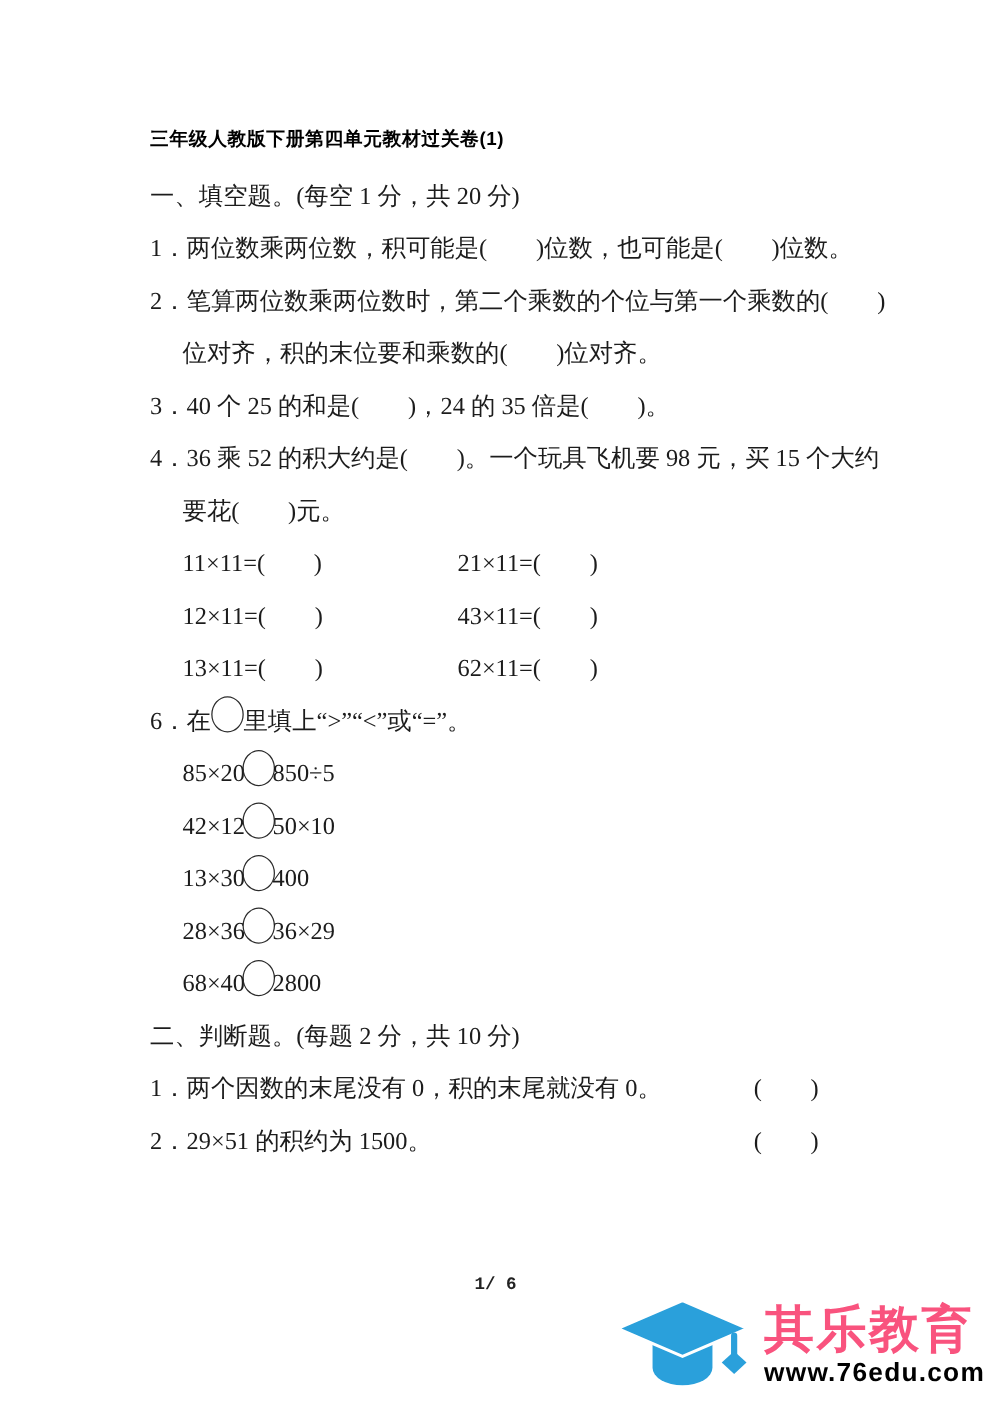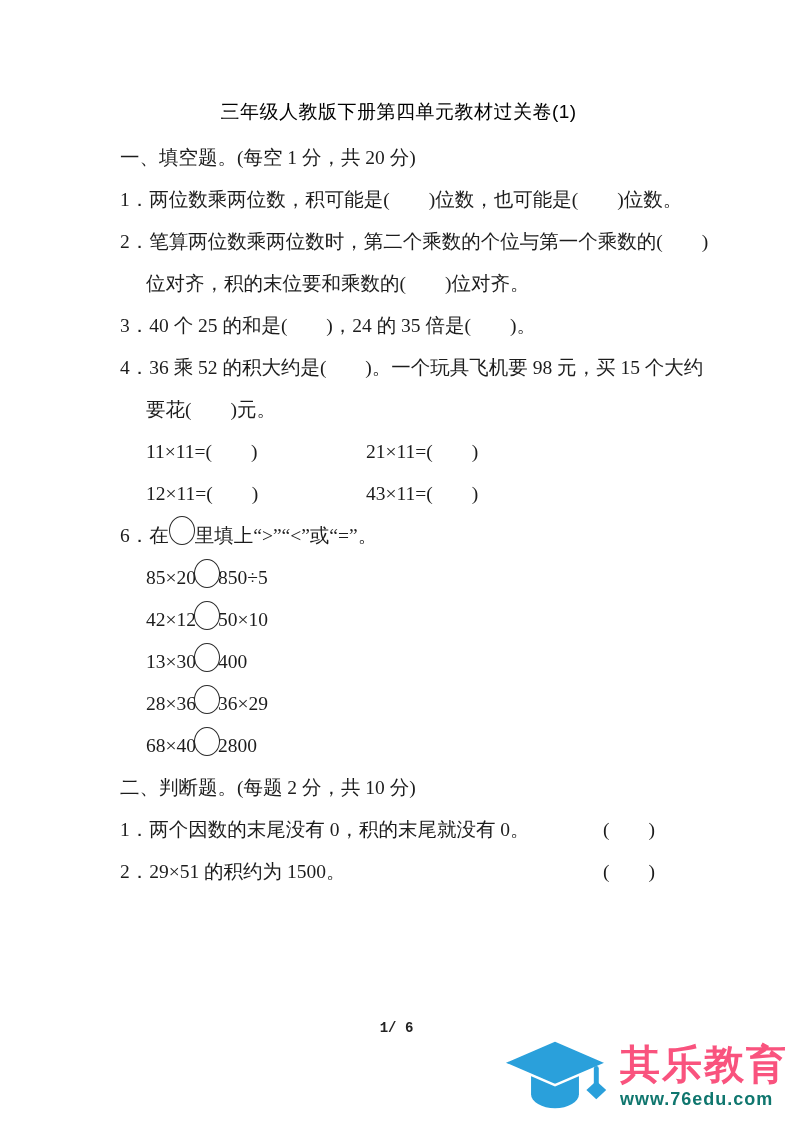--- a/index.html
+++ b/index.html
@@ -11,24 +11,23 @@
     font-family:"Liberation Serif","DejaVu Serif",serif;
     color:#1c1c1c;
   }
   .content {
     position:absolute;
     left:120px; top:97px;
     width:557px;
   }
   .title {
     font-family:"Liberation Sans","DejaVu Sans",sans-serif;
-    font-weight:normal;
-    font-size:19px;
+    font-weight:bold;
+    font-size:15px;
     line-height:30px;
-    text-align:center;
     letter-spacing:0.5px;
     margin:0 0 10px 0;
     color:#000;
   }
   .line {
     font-size:19.5px;
     line-height:42px;
     white-space:nowrap;
   }
   .indent { padding-left:26px; }
@@ -76,24 +75,24 @@
     font-family:"Liberation Sans","DejaVu Sans",sans-serif;
     font-weight:bold;
     font-size:40px;
     line-height:46px;
     letter-spacing:2px;
     color:#F9537E;
   }
   .brand-url {
     font-family:"Liberation Sans","DejaVu Sans",sans-serif;
     font-weight:bold;
-    font-size:18px;
+    font-size:21px;
     line-height:24px;
     letter-spacing:1px;
-    color:#0f766e;
+    color:#000000;
   }
 </style>
 </head>
 <body>
 
 <div class="page">
   <div class="content">
 
     <div class="title">三年级人教版下册第四单元教材过关卷(1)</div>
 
@@ -110,20 +109,24 @@
     <div class="line indent">要花(　　)元。</div>
 
 
     <div class="line eq-row">
       <span class="eq-left">11×11=(　　)</span>
       <span>21×11=(　　)</span>
     </div>
     <div class="line eq-row">
       <span class="eq-left">12×11=(　　)</span>
       <span>43×11=(　　)</span>
+    </div>
+    <div class="line eq-row">
+      <span class="eq-left">13×11=(　　)</span>
+      <span>62×11=(　　)</span>
     </div>
 
     <div class="line">
       <span>6．在</span><span class="circle prompt"></span><span>里填上“&gt;”“&lt;”或“=”。</span>
     </div>
 
     <div class="line indent">
       <span>85×20</span><span class="circle"></span><span>850÷5</span>
     </div>
     <div class="line indent">

